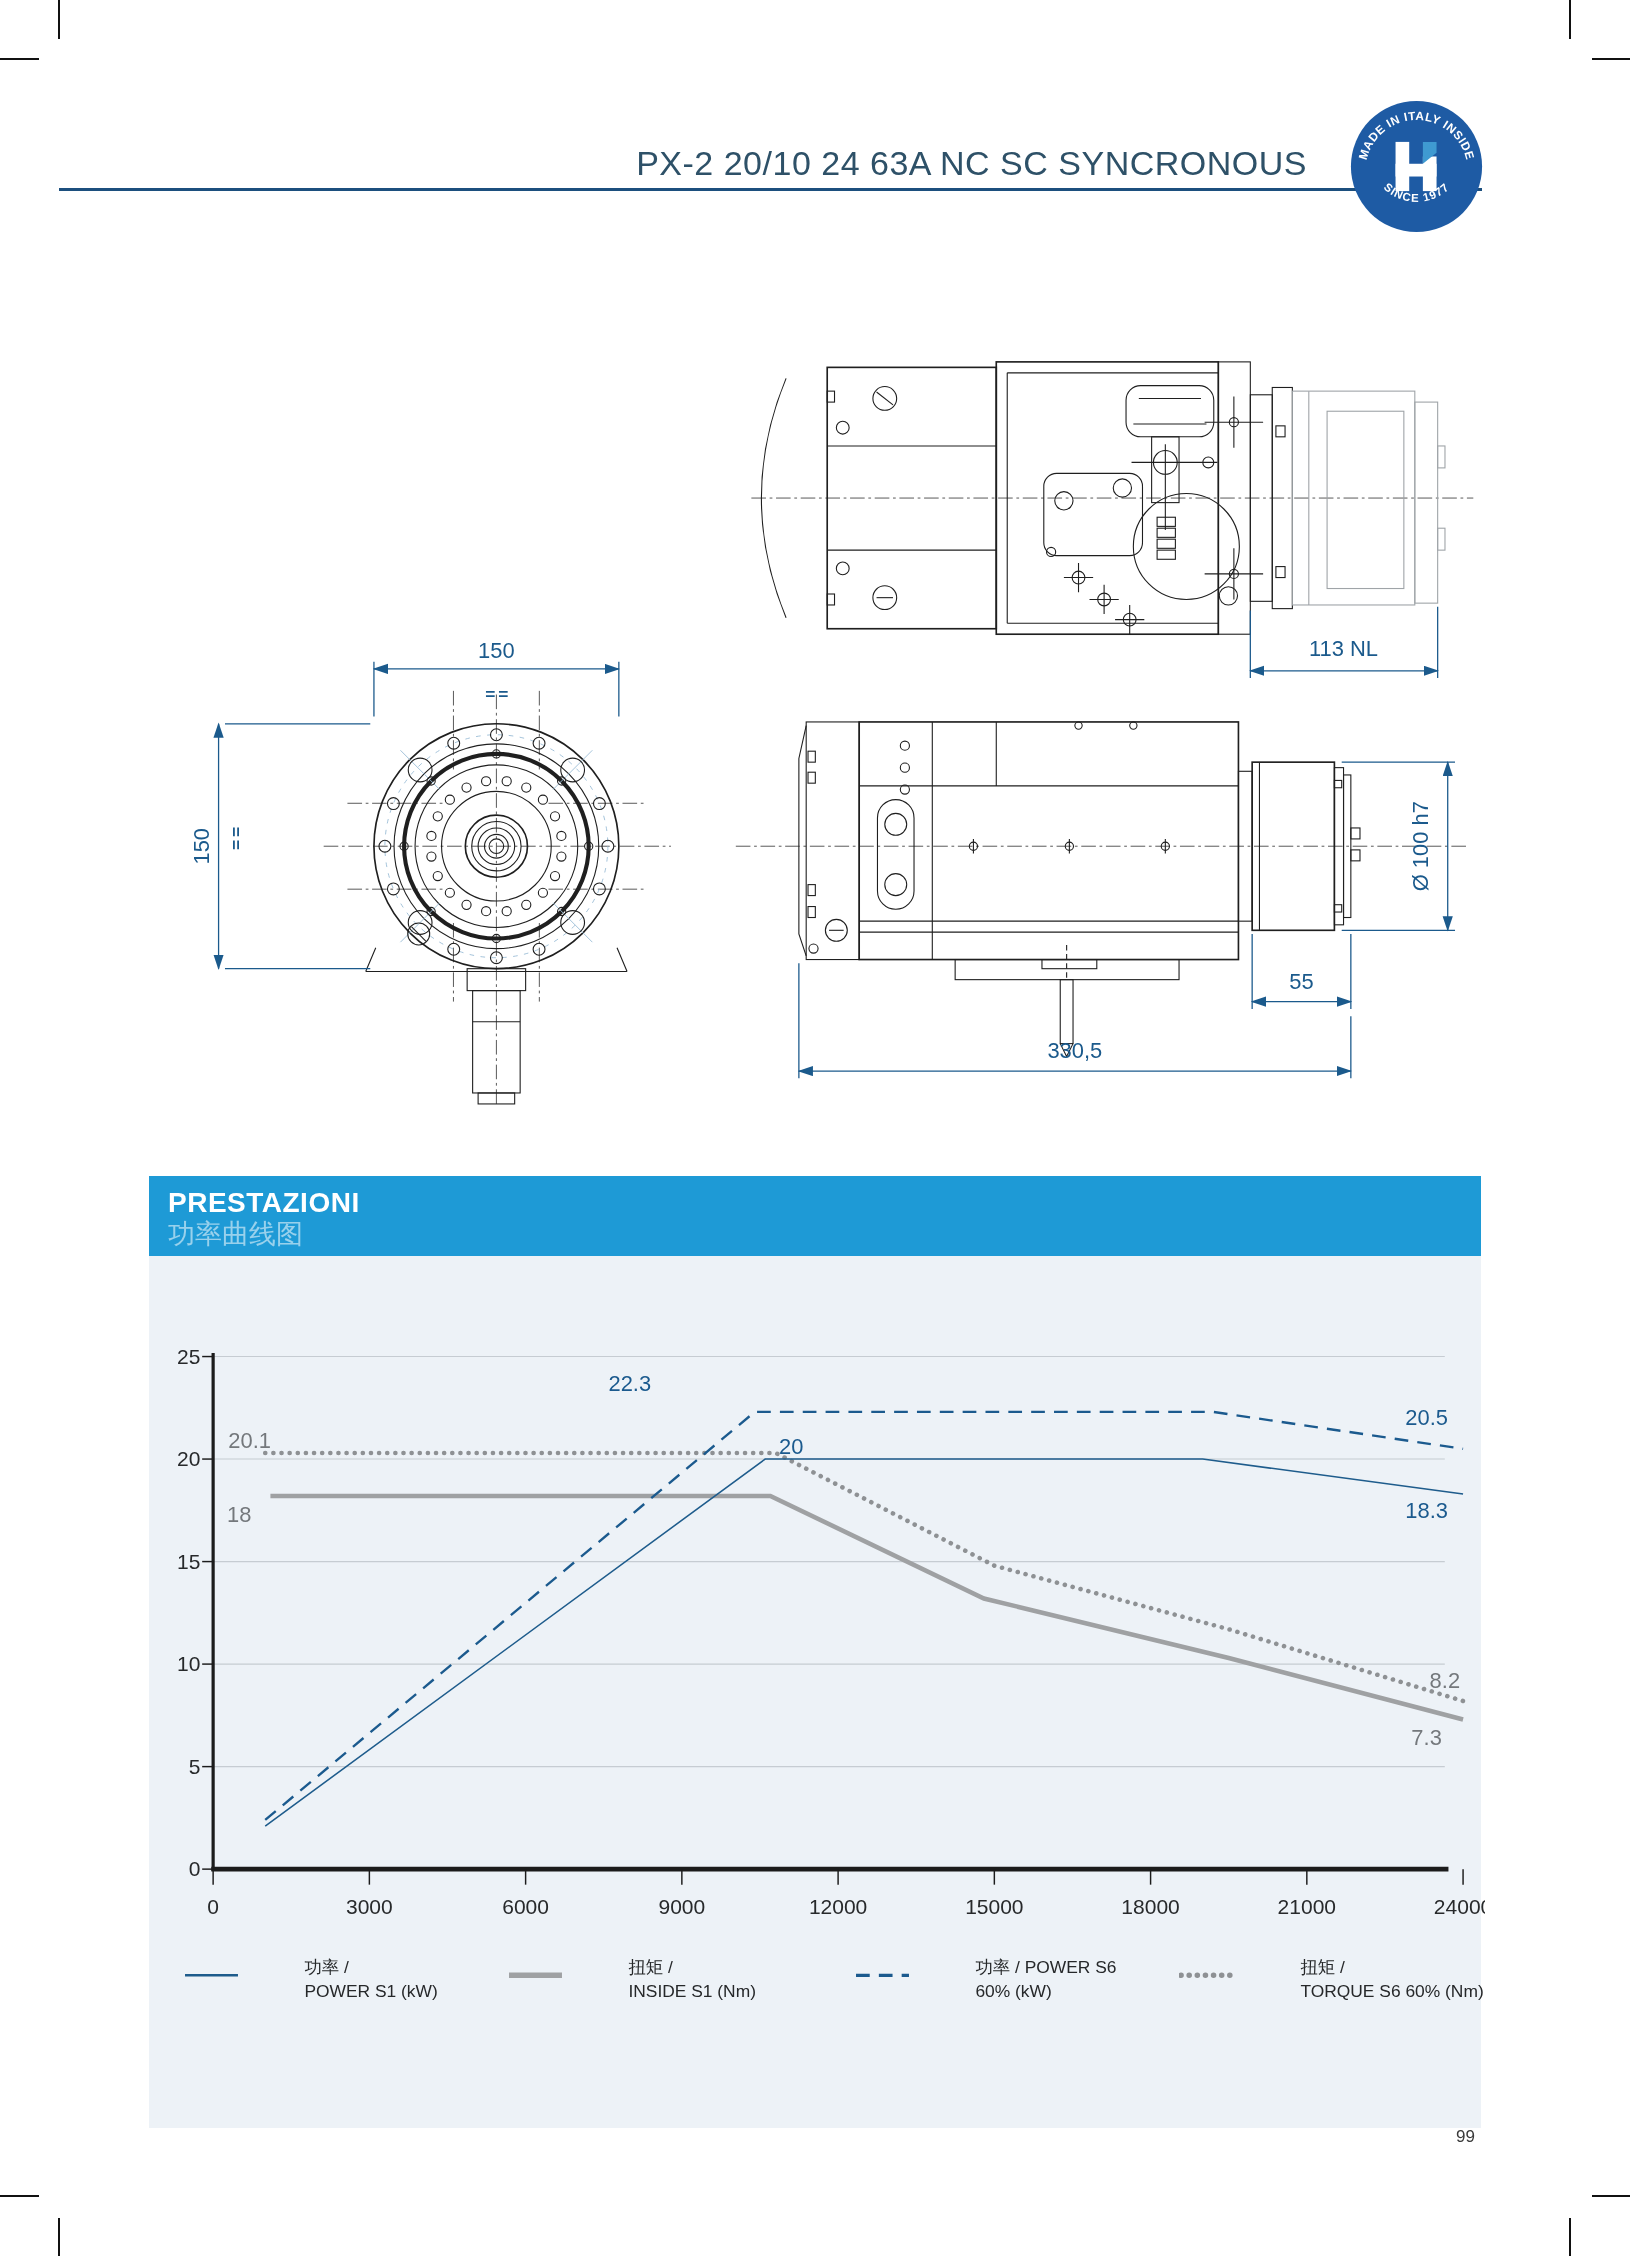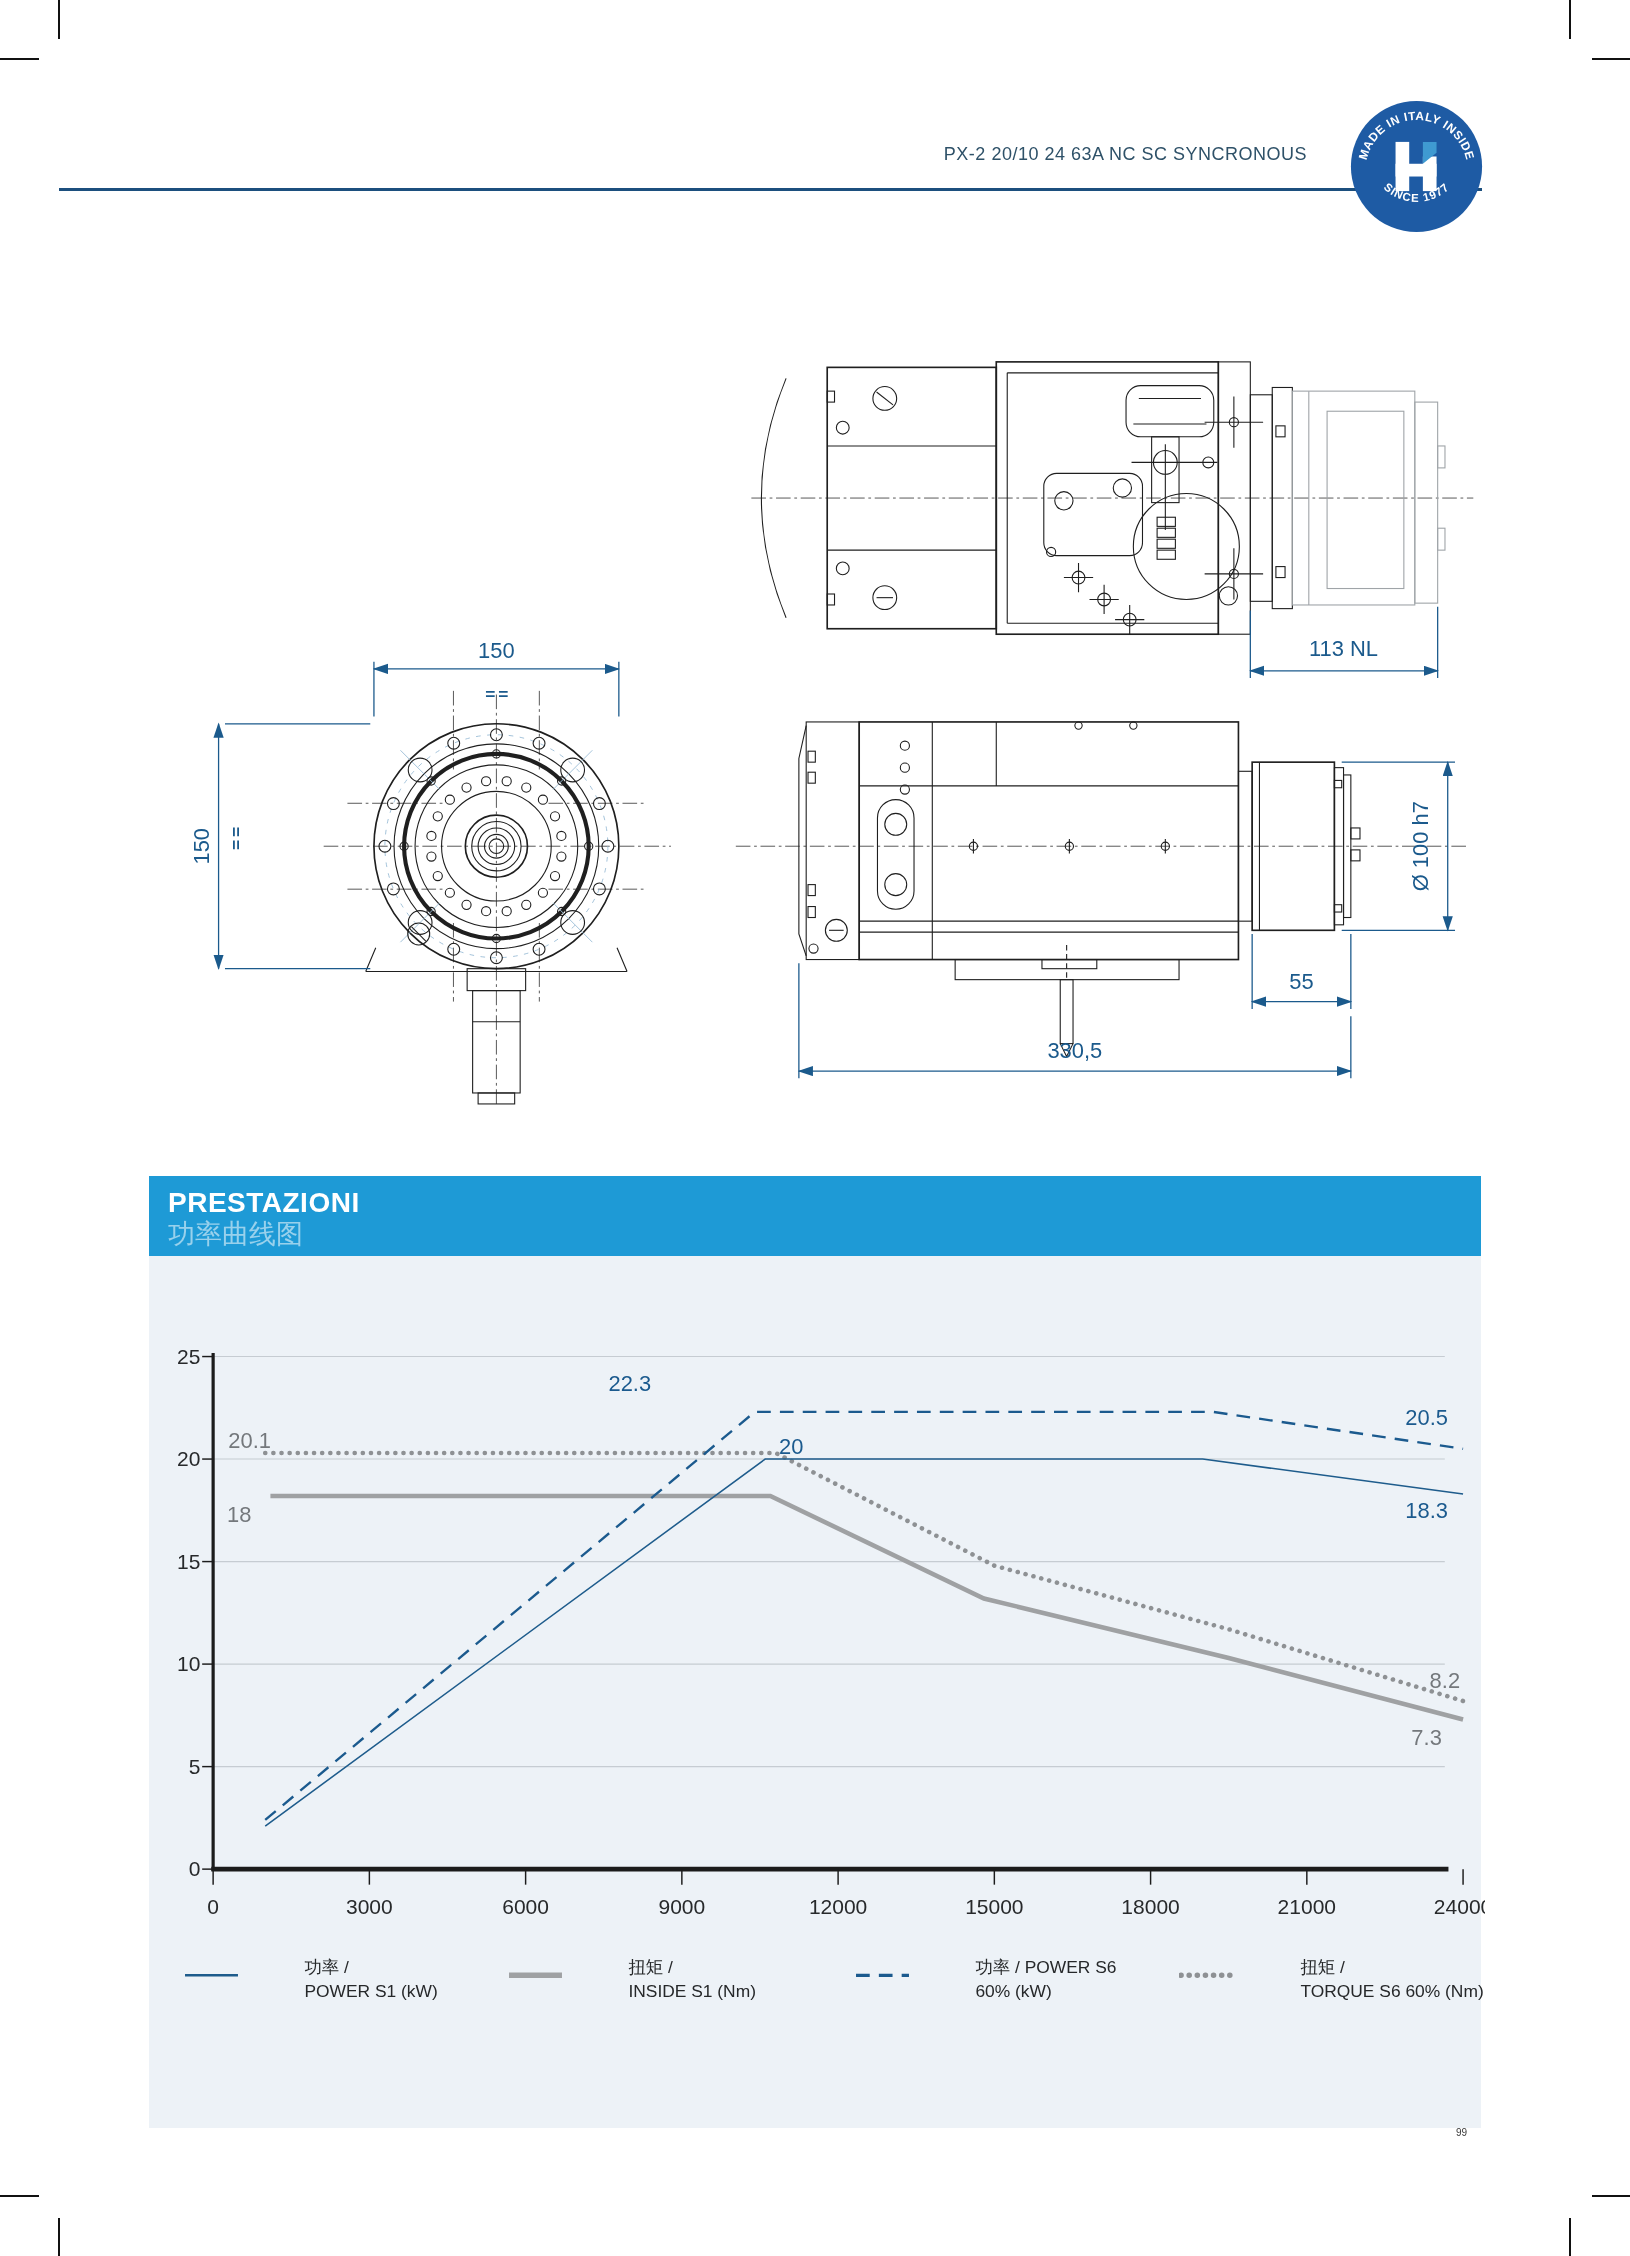--- a/index.html
+++ b/index.html
@@ -9,21 +9,21 @@
   *{margin:0;padding:0;box-sizing:border-box;}
   html,body{background:#888;}
   #page{
     position:relative;width:1631px;height:2257px;background:#ffffff;
     font-family:"Liberation Sans","DejaVu Sans",sans-serif;overflow:hidden;
   }
   
   .crop{position:absolute;background:#111;}
   
   #doc-title{
-    position:absolute;top:144px;right:324px;font-size:18px;letter-spacing:0.5px;
+    position:absolute;top:144px;right:324px;font-size:34px;letter-spacing:0.5px;
     color:var(--title);white-space:nowrap;font-weight:400;
   }
   #header-rule{position:absolute;left:59px;top:188px;width:1423px;height:2.7px;background:#1c4f7e;}
   
   #badge{position:absolute;left:1350px;top:100px;width:133px;height:133px;}
   
   #drawings{position:absolute;left:55px;top:338px;}
   .dwg{fill:none;stroke:#1f1f1f;stroke-width:1.2;}
   .dwg2{fill:none;stroke:#1f1f1f;stroke-width:1.8;}
   .dwg4{fill:none;stroke:#1f1f1f;stroke-width:4.5;}
@@ -39,21 +39,21 @@
   #perf-title{position:absolute;left:19px;top:11px;color:#fff;font-size:28px;font-weight:700;letter-spacing:0.5px;}
   #perf-subtitle{position:absolute;left:19px;top:40px;color:rgba(255,255,255,.55);font-size:27px;font-weight:400;}
   #perf-chart{position:absolute;left:151px;top:1307px;}
   .ticklabel{fill:#27292b;font-size:23px;}
   .ann{font-size:24px;font-weight:500;text-anchor:middle;}
   
   #legend{position:absolute;left:151px;top:1955px;width:1330px;height:82px;}
   .legend-item{position:absolute;top:0;display:flex;align-items:flex-start;gap:48px;}
   .legend-sample{flex:none;margin-top:12.8px;}
   .legend-text{margin-left:16.4px;color:#26282a;font-size:17.4px;line-height:24px;white-space:nowrap;}
-  #page-number{position:absolute;left:1456px;top:2127px;font-size:10px;color:#3a3a3a;}
+  #page-number{position:absolute;left:1456px;top:2127px;font-size:17px;color:#3a3a3a;}
 </style>
 </head>
 <body>
 
 <div id="page">
 
   <div class="crop" style="left:58px;top:0;width:1.8px;height:39px;"></div>
   <div class="crop" style="left:0;top:58px;width:39px;height:1.8px;"></div>
   <div class="crop" style="left:1569px;top:0;width:1.8px;height:39px;"></div>
   <div class="crop" style="left:1592px;top:58px;width:39px;height:1.8px;"></div>

